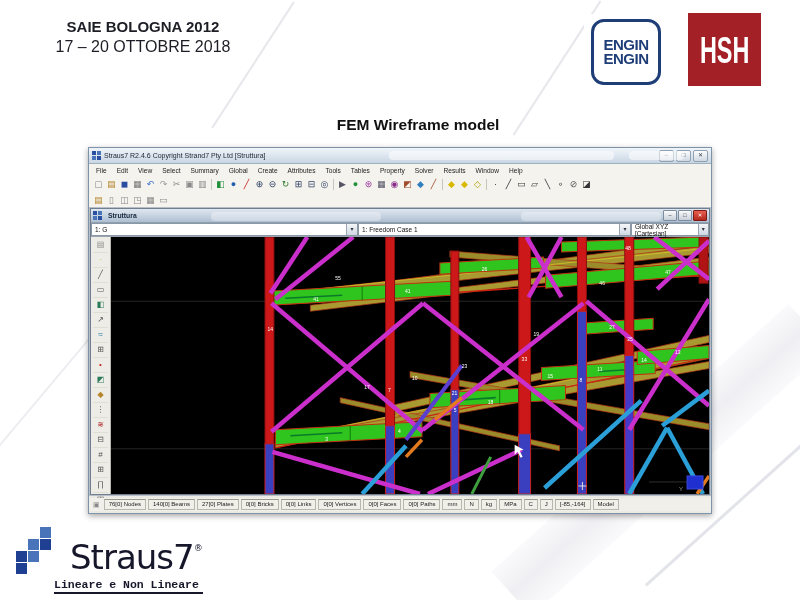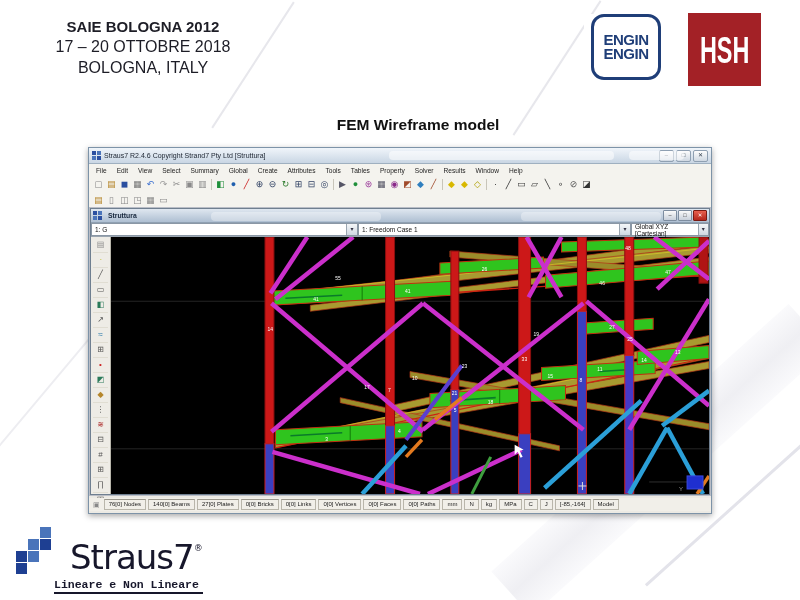--- a/index.html
+++ b/index.html
@@ -13,21 +13,21 @@
   .d4{right:30px;bottom:-40px;width:3px;height:330px;transform:rotate(48deg);background:#e3e3ea;}
   .d5{right:110px;bottom:-60px;width:60px;height:400px;transform:rotate(48deg);background:linear-gradient(90deg,#fafafc,#efeff3,#fafafc);}
 
   
   .event{position:absolute;left:24px;top:18px;width:238px;text-align:center;color:#1d1d26;}
   .event .l1{font-weight:bold;font-size:15px;}
   .event .l2,.event .l3{font-size:16px;margin-top:3px;}
   .slide-title{position:absolute;left:0;top:116px;width:836px;text-align:center;font-size:15.5px;font-weight:bold;color:#111;}
 
   
-  .enginsoft{position:absolute;left:584px;top:14px;width:84px;height:76px;background:#fff;display:flex;align-items:flex-start;justify-content:center;}
+  .enginsoft{position:absolute;left:584px;top:14px;width:84px;height:76px;background:#fff;display:flex;align-items:center;justify-content:center;}
   .enginsoft .frame{width:64px;height:60px;border:3px solid #1f3e78;border-radius:13px;display:flex;flex-direction:column;align-items:center;justify-content:center;background:#fff;}
   .enginsoft .t{color:#1f3e78;font-weight:bold;font-size:15px;line-height:14px;letter-spacing:-0.5px;}
   .hsh{position:absolute;left:688px;top:13px;width:73px;height:73px;background:#a32126;display:flex;align-items:center;justify-content:center;}
   .hsh span{color:#fff;font-weight:bold;font-size:30px;transform:scale(0.78,1.25);letter-spacing:0px;}
 
   
   .appwin{position:absolute;left:88px;top:147px;width:622px;height:365px;background:#eceae4;border:1px solid #7d93a8;box-shadow:0 2px 6px rgba(0,0,0,.35);}
   .titlebar{position:absolute;left:0;top:0;right:0;height:15px;background:linear-gradient(#f0f5fa,#c9d6e4);border-bottom:1px solid #9fb0c0;display:flex;align-items:center;padding:0 3px;}
   .appicon{width:9px;height:9px;margin-right:3px;position:relative;flex:0 0 auto;}
   .appicon i{position:absolute;width:4px;height:4px;background:#2b4fa0;}
@@ -88,21 +88,20 @@
 <div class="slide">
   <div class="diag d1"></div>
   <div class="diag d2"></div>
   <div class="diag d3"></div>
   <div class="diag d5"></div>
   <div class="diag d4"></div>
 
   <div class="event">
     <div class="l1">SAIE BOLOGNA 2012</div>
     <div class="l2">17 – 20 OTTOBRE 2018</div>
-    <div class="l3">BOLOGNA, ITALY</div>
   </div>
 
   <div class="enginsoft">
     <div class="frame">
       <div class="t">ENGIN</div>
       <div class="t">ENGIN</div>
     </div>
   </div>
   <div class="hsh">
     <span>HSH</span>

